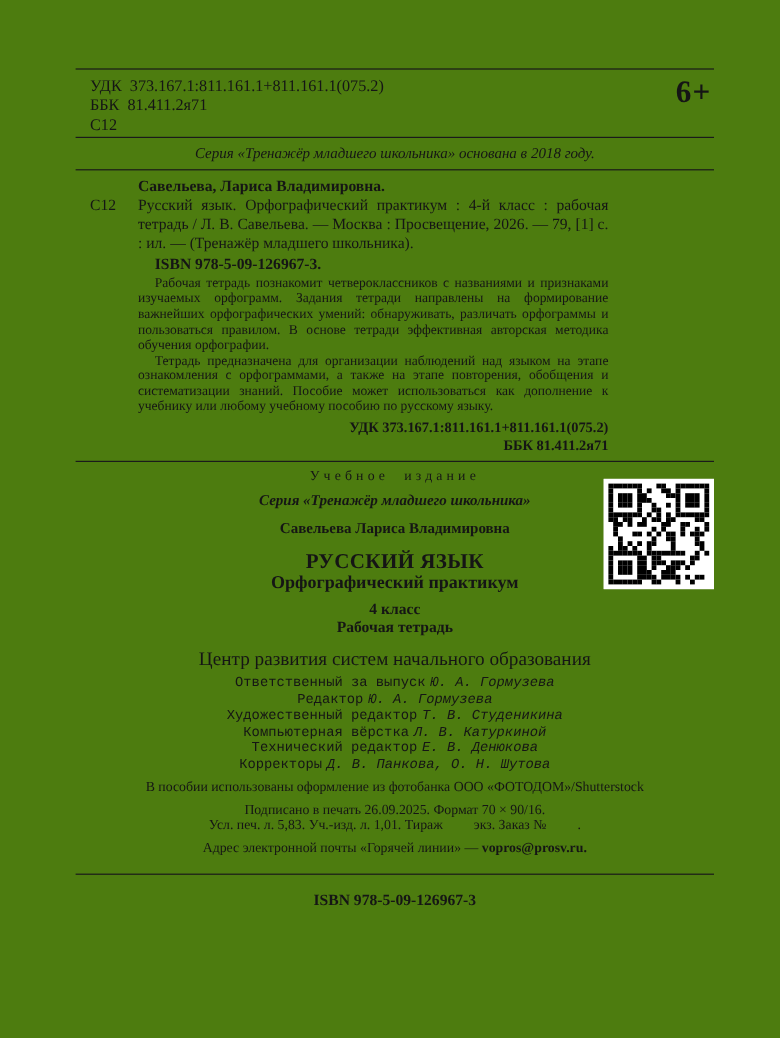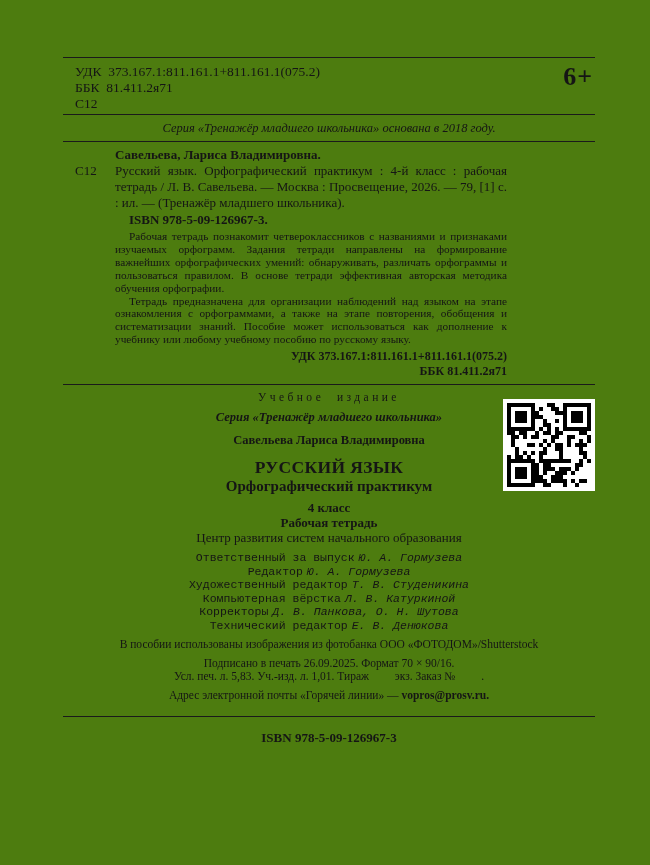--- a/index.html
+++ b/index.html
@@ -49,21 +49,21 @@
   
   .edition { position: relative; text-align: center; padding-top: 6px; }
   .qr { position: absolute; right: 0; top: 14px; width: 92px; height: 92px; background: #fff; }
   .edition-type { font-size: 11.5px; line-height: 13px; letter-spacing: 0.3em; word-spacing: 0.55em; }
   .edition-series { font-weight: bold; font-style: italic; font-size: 12.5px; line-height: 15px; margin-top: 6px; }
   .edition-author { font-weight: bold; font-size: 12.5px; line-height: 15px; margin-top: 8px; }
   .edition-title { font-weight: bold; font-size: 17.5px; line-height: 20px; margin-top: 9px; letter-spacing: 0.02em; }
   .edition-subtitle { font-weight: bold; font-size: 15px; line-height: 18px; }
   .edition-grade { font-weight: bold; font-size: 13px; line-height: 15px; margin-top: 5px; }
   .edition-kind { font-weight: bold; font-size: 13px; line-height: 15px; }
-  .edition-center { font-size: 13px; line-height: 14px; margin-top: 1px; }
+  .edition-center { font-size: 16px; line-height: 14px; margin-top: 13px; }
   .credits { margin-top: 6px; font-size: 11.5px; line-height: 13.5px; font-family: Liberation Mono, monospace; }
   .credit-name { font-style: italic; margin-left: 4px; }
   .small-line { font-size: 11.5px; line-height: 13.5px; }
   .mt6 { margin-top: 6px; }
   .mt5 { margin-top: 5px; }
   .email-value { font-weight: bold; }
 
   
   .footer { display: flex; justify-content: center; padding-top: 13px; }
   .footer-isbn { font-weight: bold; font-size: 13px; line-height: 16px; }
@@ -349,28 +349,28 @@
       <div class="credit-line">
         <span>Редактор</span><span class="credit-name">Ю. А. Гормузева</span>
       </div>
       <div class="credit-line">
         <span>Художественный редактор</span><span class="credit-name">Т. В. Студеникина</span>
       </div>
       <div class="credit-line">
         <span>Компьютерная вёрстка</span><span class="credit-name">Л. В. Катуркиной</span>
       </div>
       <div class="credit-line">
+        <span>Технический редактор</span><span class="credit-name">Е. В. Денюкова</span>
+      </div>
+      <div class="credit-line">
         <span>Корректоры</span><span class="credit-name">Д. В. Панкова, О. Н. Шутова</span>
       </div>
-      <div class="credit-line">
-        <span>Технический редактор</span><span class="credit-name">Е. В. Денюкова</span>
-      </div>
     </div>
 
-    <div class="small-line mt6">В пособии использованы изображения из фотобанка ООО «ФОТОДОМ»/Shutterstock</div>
+    <div class="small-line mt6">В пособии использованы оформление из фотобанка ООО «ФОТОДОМ»/Shutterstock</div>
 
     <div class="mt5">
       <div class="small-line">Подписано в печать 26.09.2025. Формат 70 × 90/16.</div>
       <div class="small-line">Усл. печ. л. 5,83. Уч.-изд. л. 1,01. Тираж&nbsp;&nbsp;&nbsp;&nbsp;&nbsp;&nbsp;&nbsp;&nbsp; экз. Заказ №&nbsp;&nbsp;&nbsp;&nbsp;&nbsp;&nbsp;&nbsp;&nbsp; .</div>
     </div>
 
 
     <div class="small-line mt5">
       <span>Адрес электронной почты «Горячей линии» — </span><span class="email-value">vopros@prosv.ru.</span>
     </div>

